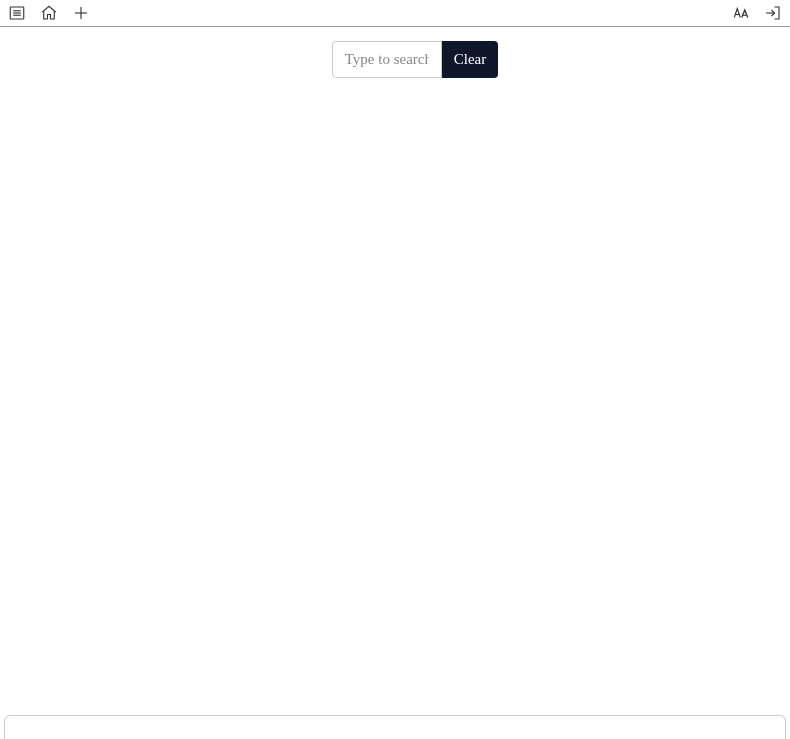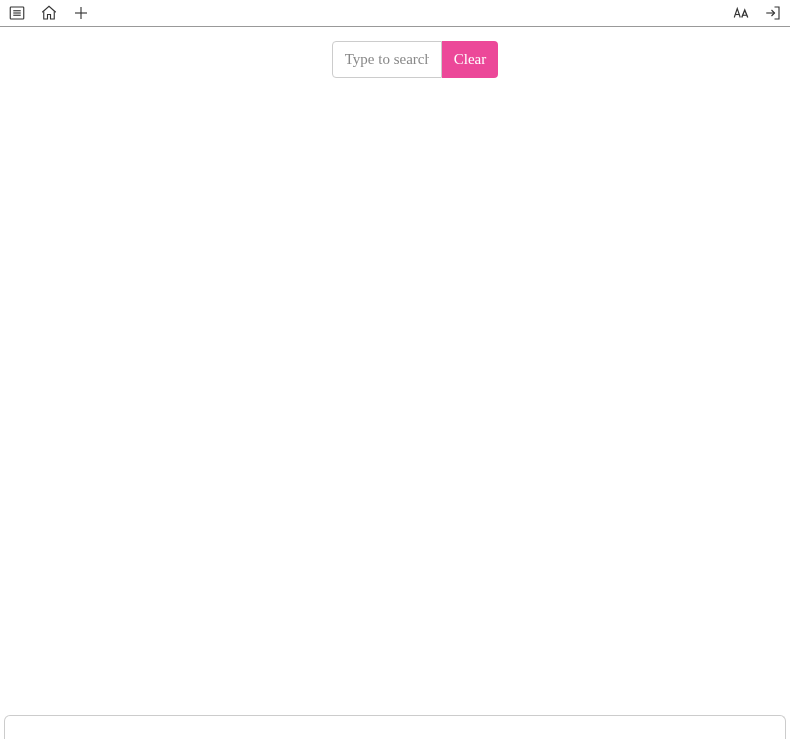--- a/index.html
+++ b/index.html
@@ -73,21 +73,21 @@
       font-size: 15px;
       color: #c2410c;
       outline: none;
     }
     .search-input::placeholder {
       color: #888;
     }
     .clear-btn {
       height: 37px;
       padding: 0 12px;
-      background: #ec4899;
+      background: #0f172a;
       color: #fff;
       border: none;
       border-radius: 0 4px 4px 0;
       font-family: Georgia, 'Times New Roman', serif;
       font-size: 15px;
       cursor: pointer;
     }
     .bottom-panel {
       height: 24px;
       margin: 0 4px 0 4px;

